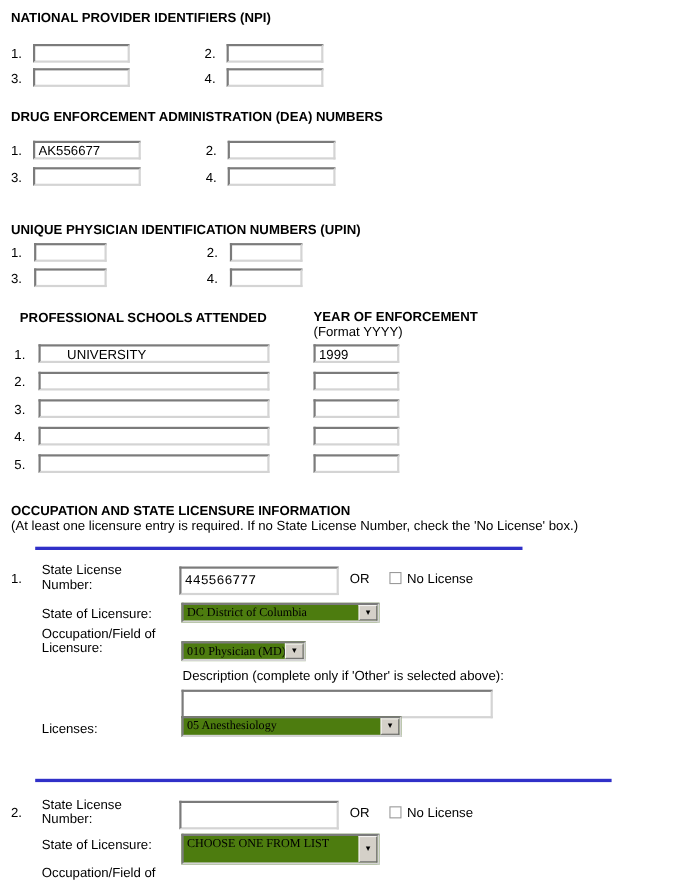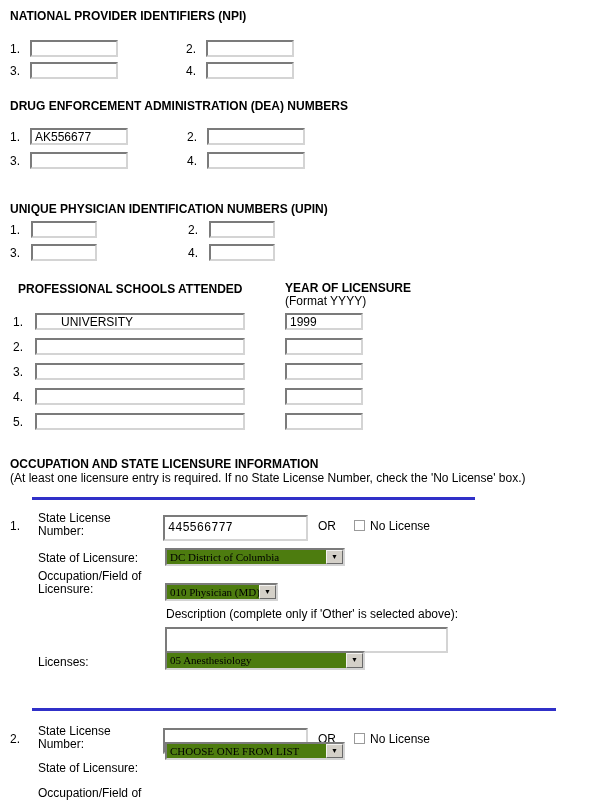--- a/index.html
+++ b/index.html
@@ -76,21 +76,21 @@
   </div>
   <div class="row" style="left:10px; top:244px;">
     <span class="fnum" style="width:21px;">3.</span>
     <input class="tf" style="width: 66px;" value="">
     <span class="fnum" style="width:21px; margin-left:91px;">4.</span>
     <input class="tf" style="width: 66px;" value="">
   </div>
 
   <div class="h" style="left:18px; top:282px;">PROFESSIONAL SCHOOLS ATTENDED</div>
   <div class="yearhdr" style="left:285px; top:282px;">
-    <div class="b">YEAR OF LICENSURE</div>
+    <div class="b">YEAR OF ENFORCEMENT</div>
     <div>(Format YYYY)</div>
   </div>
   <div class="row" style="left:13px; top:313px;">
     <span class="fnum" style="width:22px;">1.</span>
     <input class="tf" style="width: 210px; padding-left: 24px;" value="UNIVERSITY">
     <input class="tf" style="width: 78px; margin-left: 40px;" value="1999">
   </div>
   <div class="row" style="left:13px; top:338px;">
     <span class="fnum" style="width:22px;">2.</span>
     <input class="tf" style="width: 210px;" value="">
@@ -154,21 +154,21 @@
   <div class="divider" style="left: 32px; top: 708px; width: 524px; background: rgb(48, 48, 200);"></div>
 
   <div class="lbl" style="left:10px; top:732px;">2.</div>
   <div class="lbl wrap104" style="left:38px; top:725px;">State License Number:</div>
   <input class="tf tf2" style="left: 163px; top: 728px; width: 145px;" value="">
   <div class="lbl" style="left:318px; top:732px;">OR</div>
   <div class="cb" style="left:354px; top:733px;"></div>
   <div class="lbl" style="left:370px; top:732px;">No License</div>
 
   <div class="lbl" style="left:38px; top:761px;">State of Licensure:</div>
-  <div class="sel" style="left:165px; top:742px; width:180px; height:18px;justify-content:center;">
+  <div class="sel" style="left:165px; top:758px; width:180px; height:28px;justify-content:center;">
     <span class="st">CHOOSE ONE FROM LIST</span>
     <span class="sb">
         <span>▼</span>
       </span>
   </div>
 
   <div class="lbl" style="left:38px; top:786px;">Occupation/Field of</div>
 
 </div>
 

